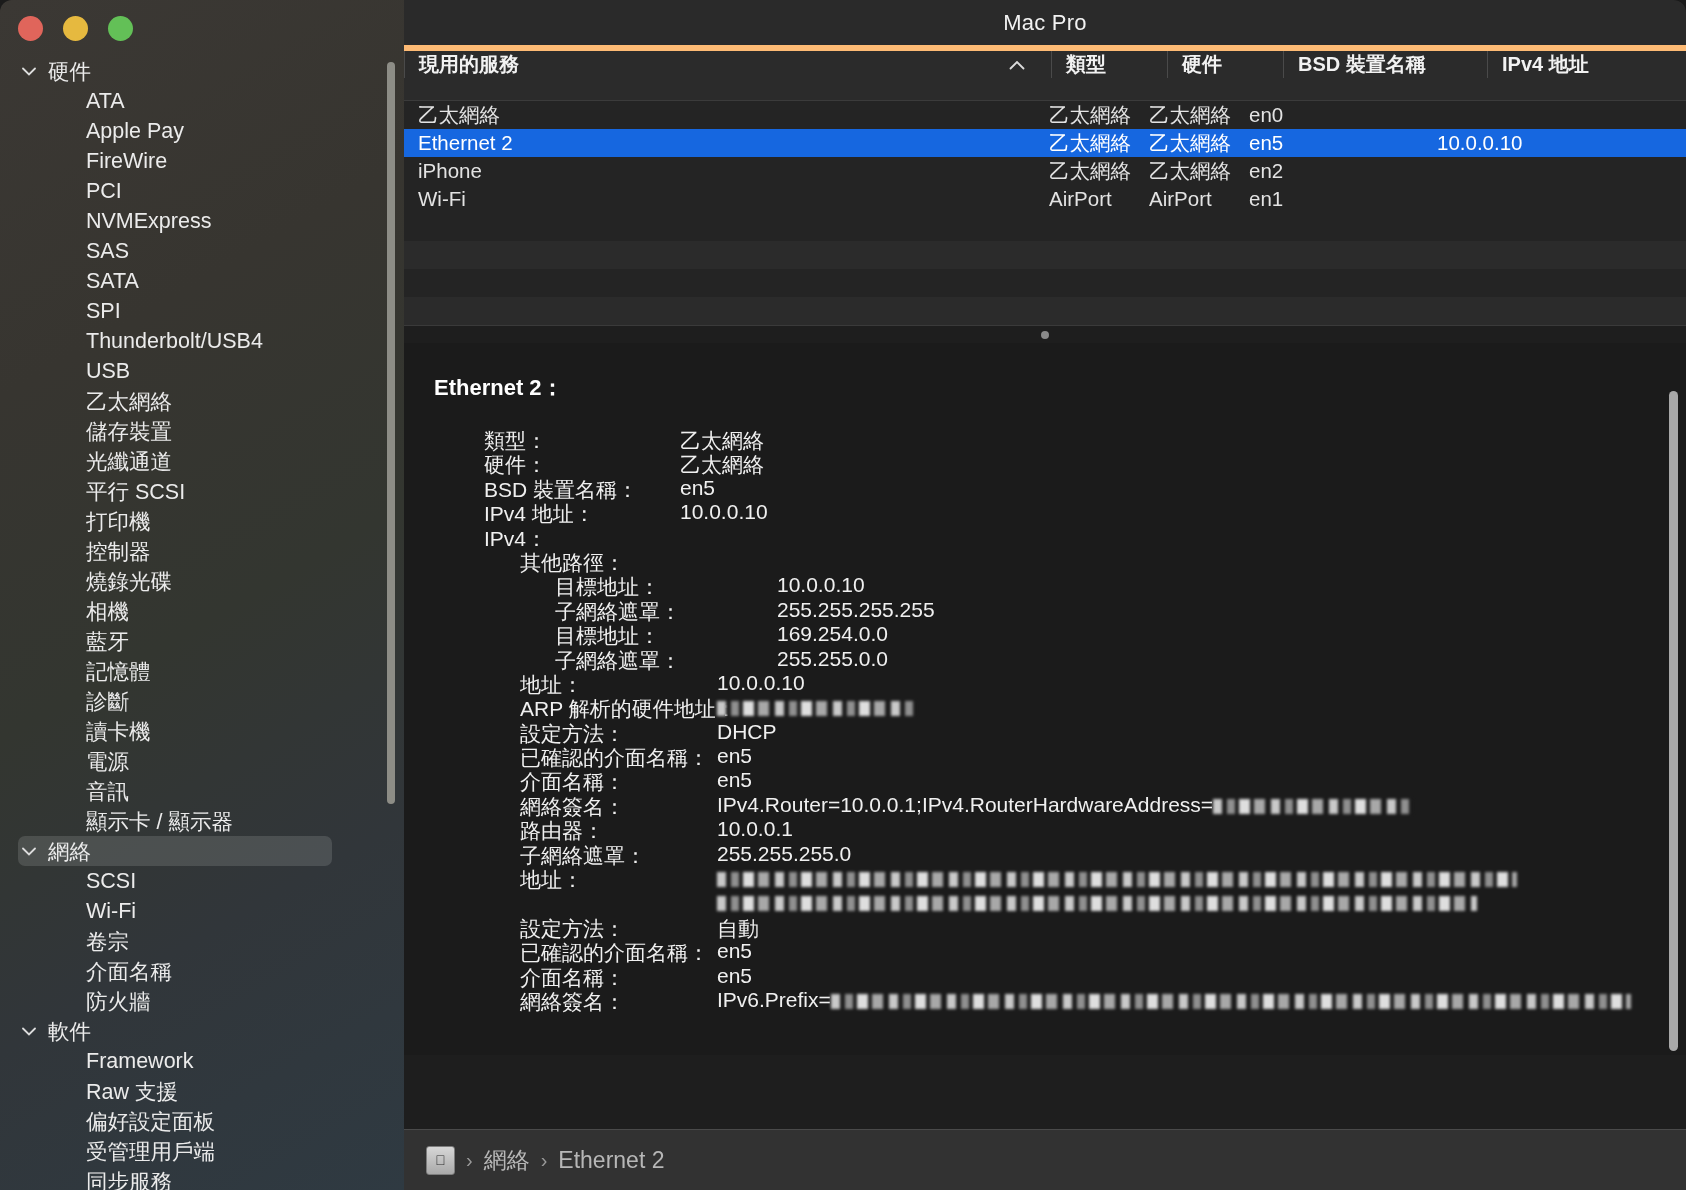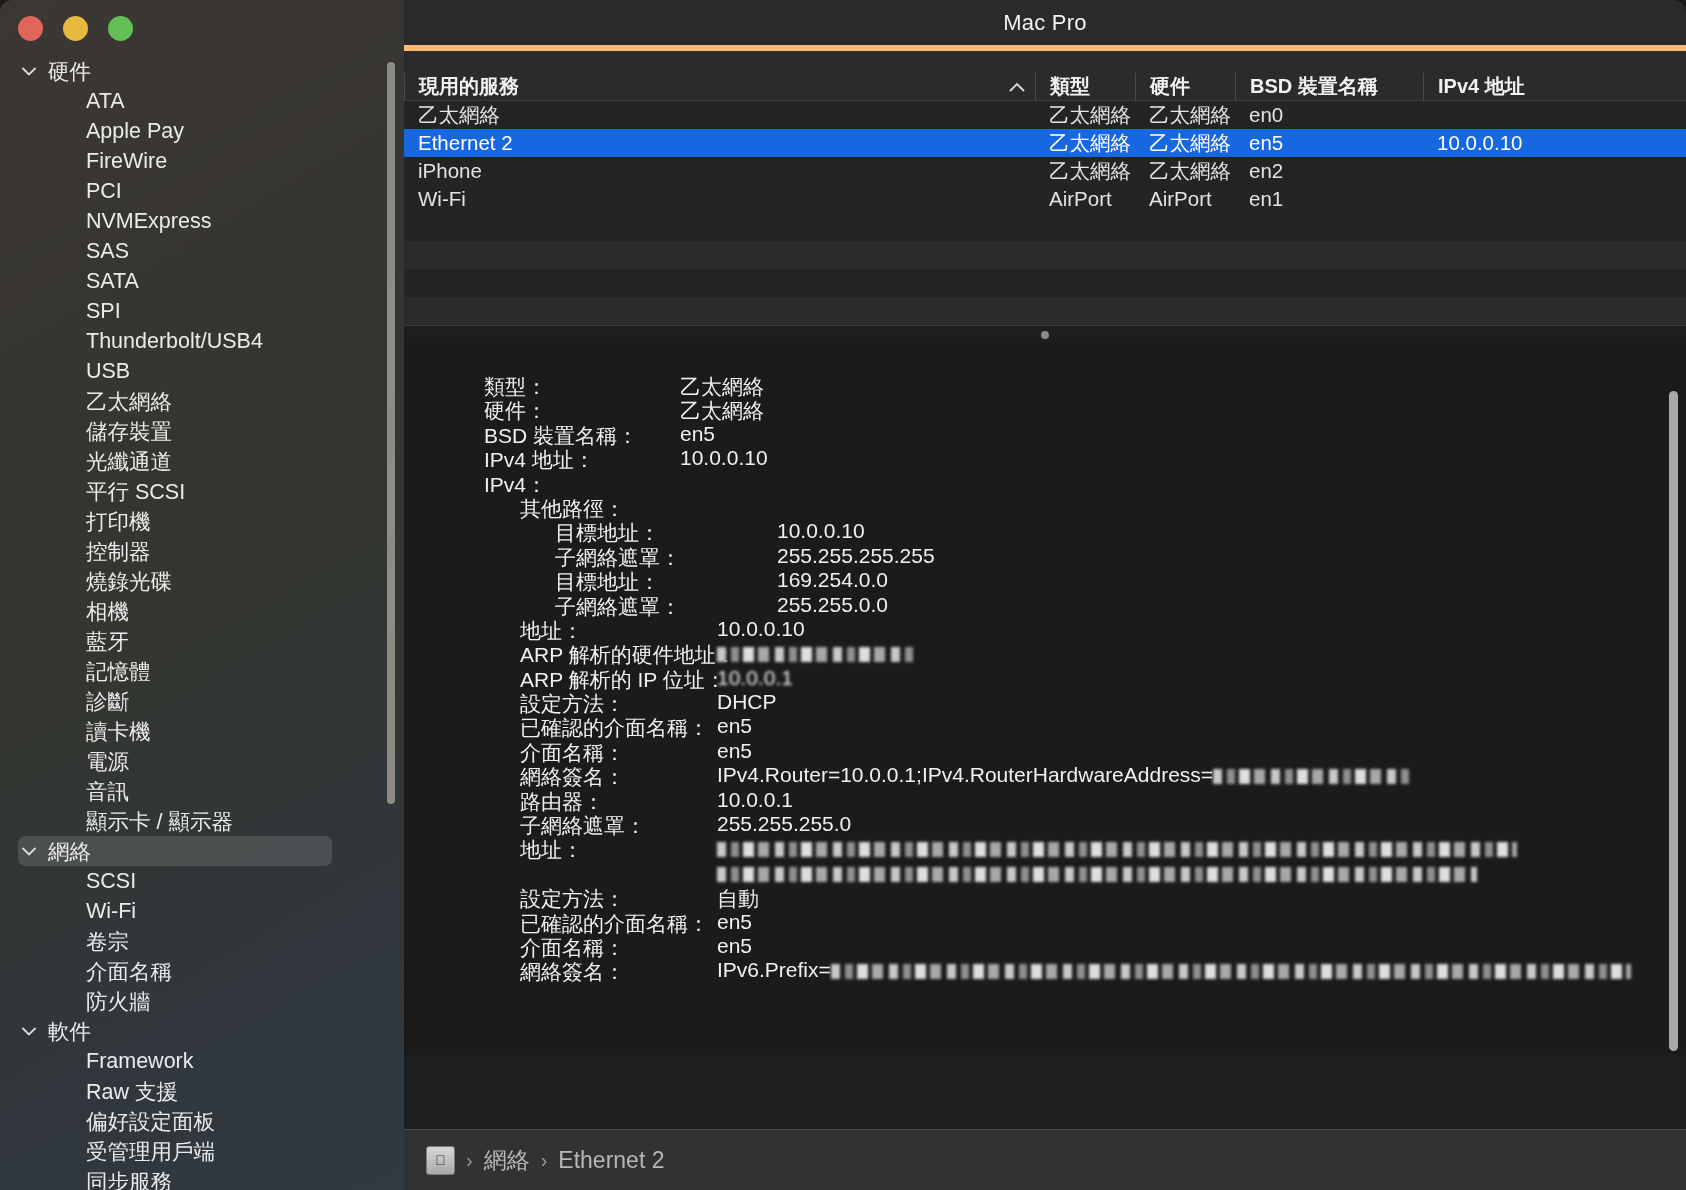--- a/index.html
+++ b/index.html
@@ -77,25 +77,25 @@
     border-bottom: 6px solid #fdba74;
   }
   .titlebar .title {
     color: #f2f2f2; font-size: 22px; font-weight: 400;
     letter-spacing: .2px;
   }
 
   
   .table-wrap { background: #242424; }
   .thead {
-    display: flex; height: 50px; align-items: flex-end;
+    display: flex; height: 50px; align-items: flex-start;
     background: #2b2b2b;
     border-bottom: 1px solid #3b3b3b;
     color: #f2f2f2;
-    font-size: 20px; font-weight: bold;
+    font-size: 20px; font-weight: bold; gap: 16px;
   }
   .th {
     display: flex; align-items: center;
     position: relative;
     border-left: 1px solid #4a4a4a;
     padding-left: 14px;
   }
   .th:first-child { border-left: 1px solid #4a4a4a; }
   .th .sortarrow {
     position: absolute; right: 10px; top: 50%;
@@ -413,20 +413,21 @@
       <div class="band alt"></div>
       <div class="band"></div>
       <div class="band alt"></div>
     </div>
 
     <div class="divider-grip">
       <div class="grip-dot"></div>
     </div>
 
     <div class="detail">
+      <div class="detail-title">Ethernet 2：</div>
       <div id="detail-rows">
           <div class="kvline kv lv1">
             <span class="k">類型：</span>
             <span class="v">乙太網絡</span>
           </div>
           <div class="kvline kv lv1">
             <span class="k">硬件：</span>
             <span class="v">乙太網絡</span>
           </div>
           <div class="kvline kv lv1">
@@ -461,24 +462,20 @@
             <span class="k">子網絡遮罩：</span>
             <span class="v">255.255.0.0</span>
           </div>
           <div class="kvline kv lv2">
             <span class="k">地址：</span>
             <span class="v">10.0.0.10</span>
           </div>
           <div class="kvline kv lv2">
             <span class="k">ARP 解析的硬件地址：</span>
             <span class="v"><span class="redact w1"></span></span>
-          </div>
-          <div class="kvline kv lv2">
-            <span class="k">ARP 解析的 IP 位址：</span>
-            <span class="v blurtext">10.0.0.1</span>
           </div>
           <div class="kvline kv lv2">
             <span class="k">設定方法：</span>
             <span class="v">DHCP</span>
           </div>
           <div class="kvline kv lv2">
             <span class="k">已確認的介面名稱：</span>
             <span class="v">en5</span>
           </div>
           <div class="kvline kv lv2">

